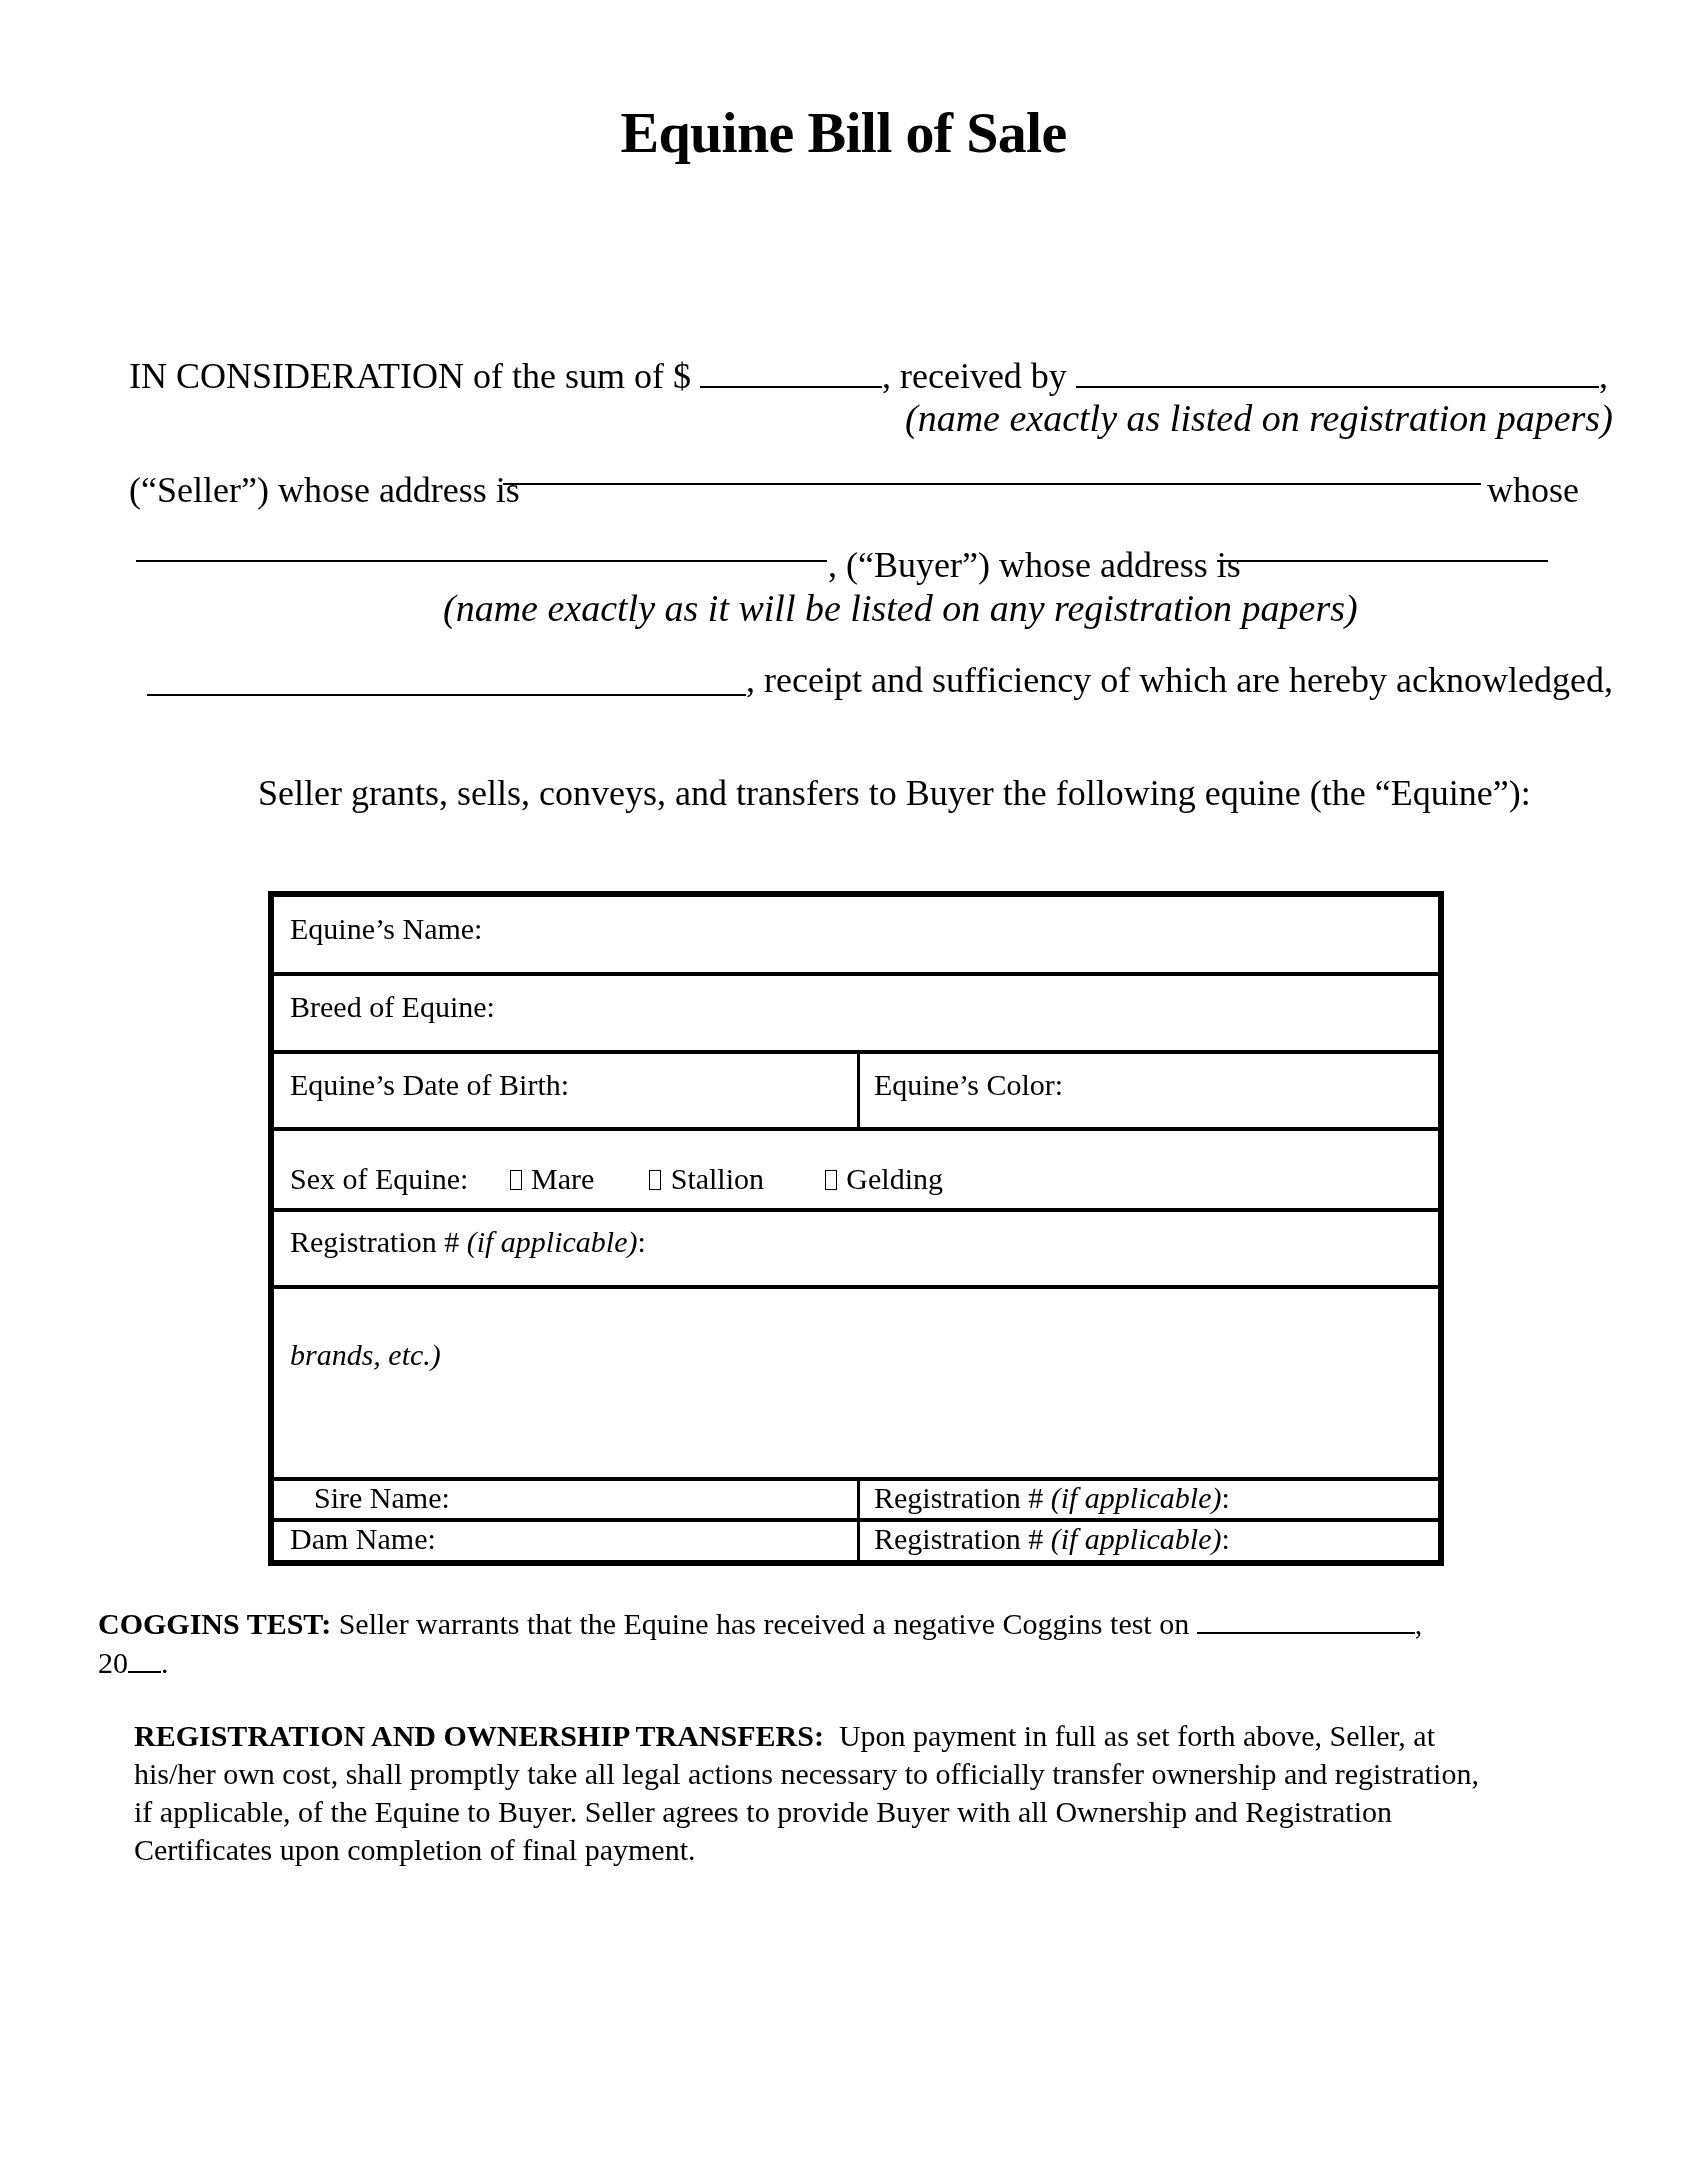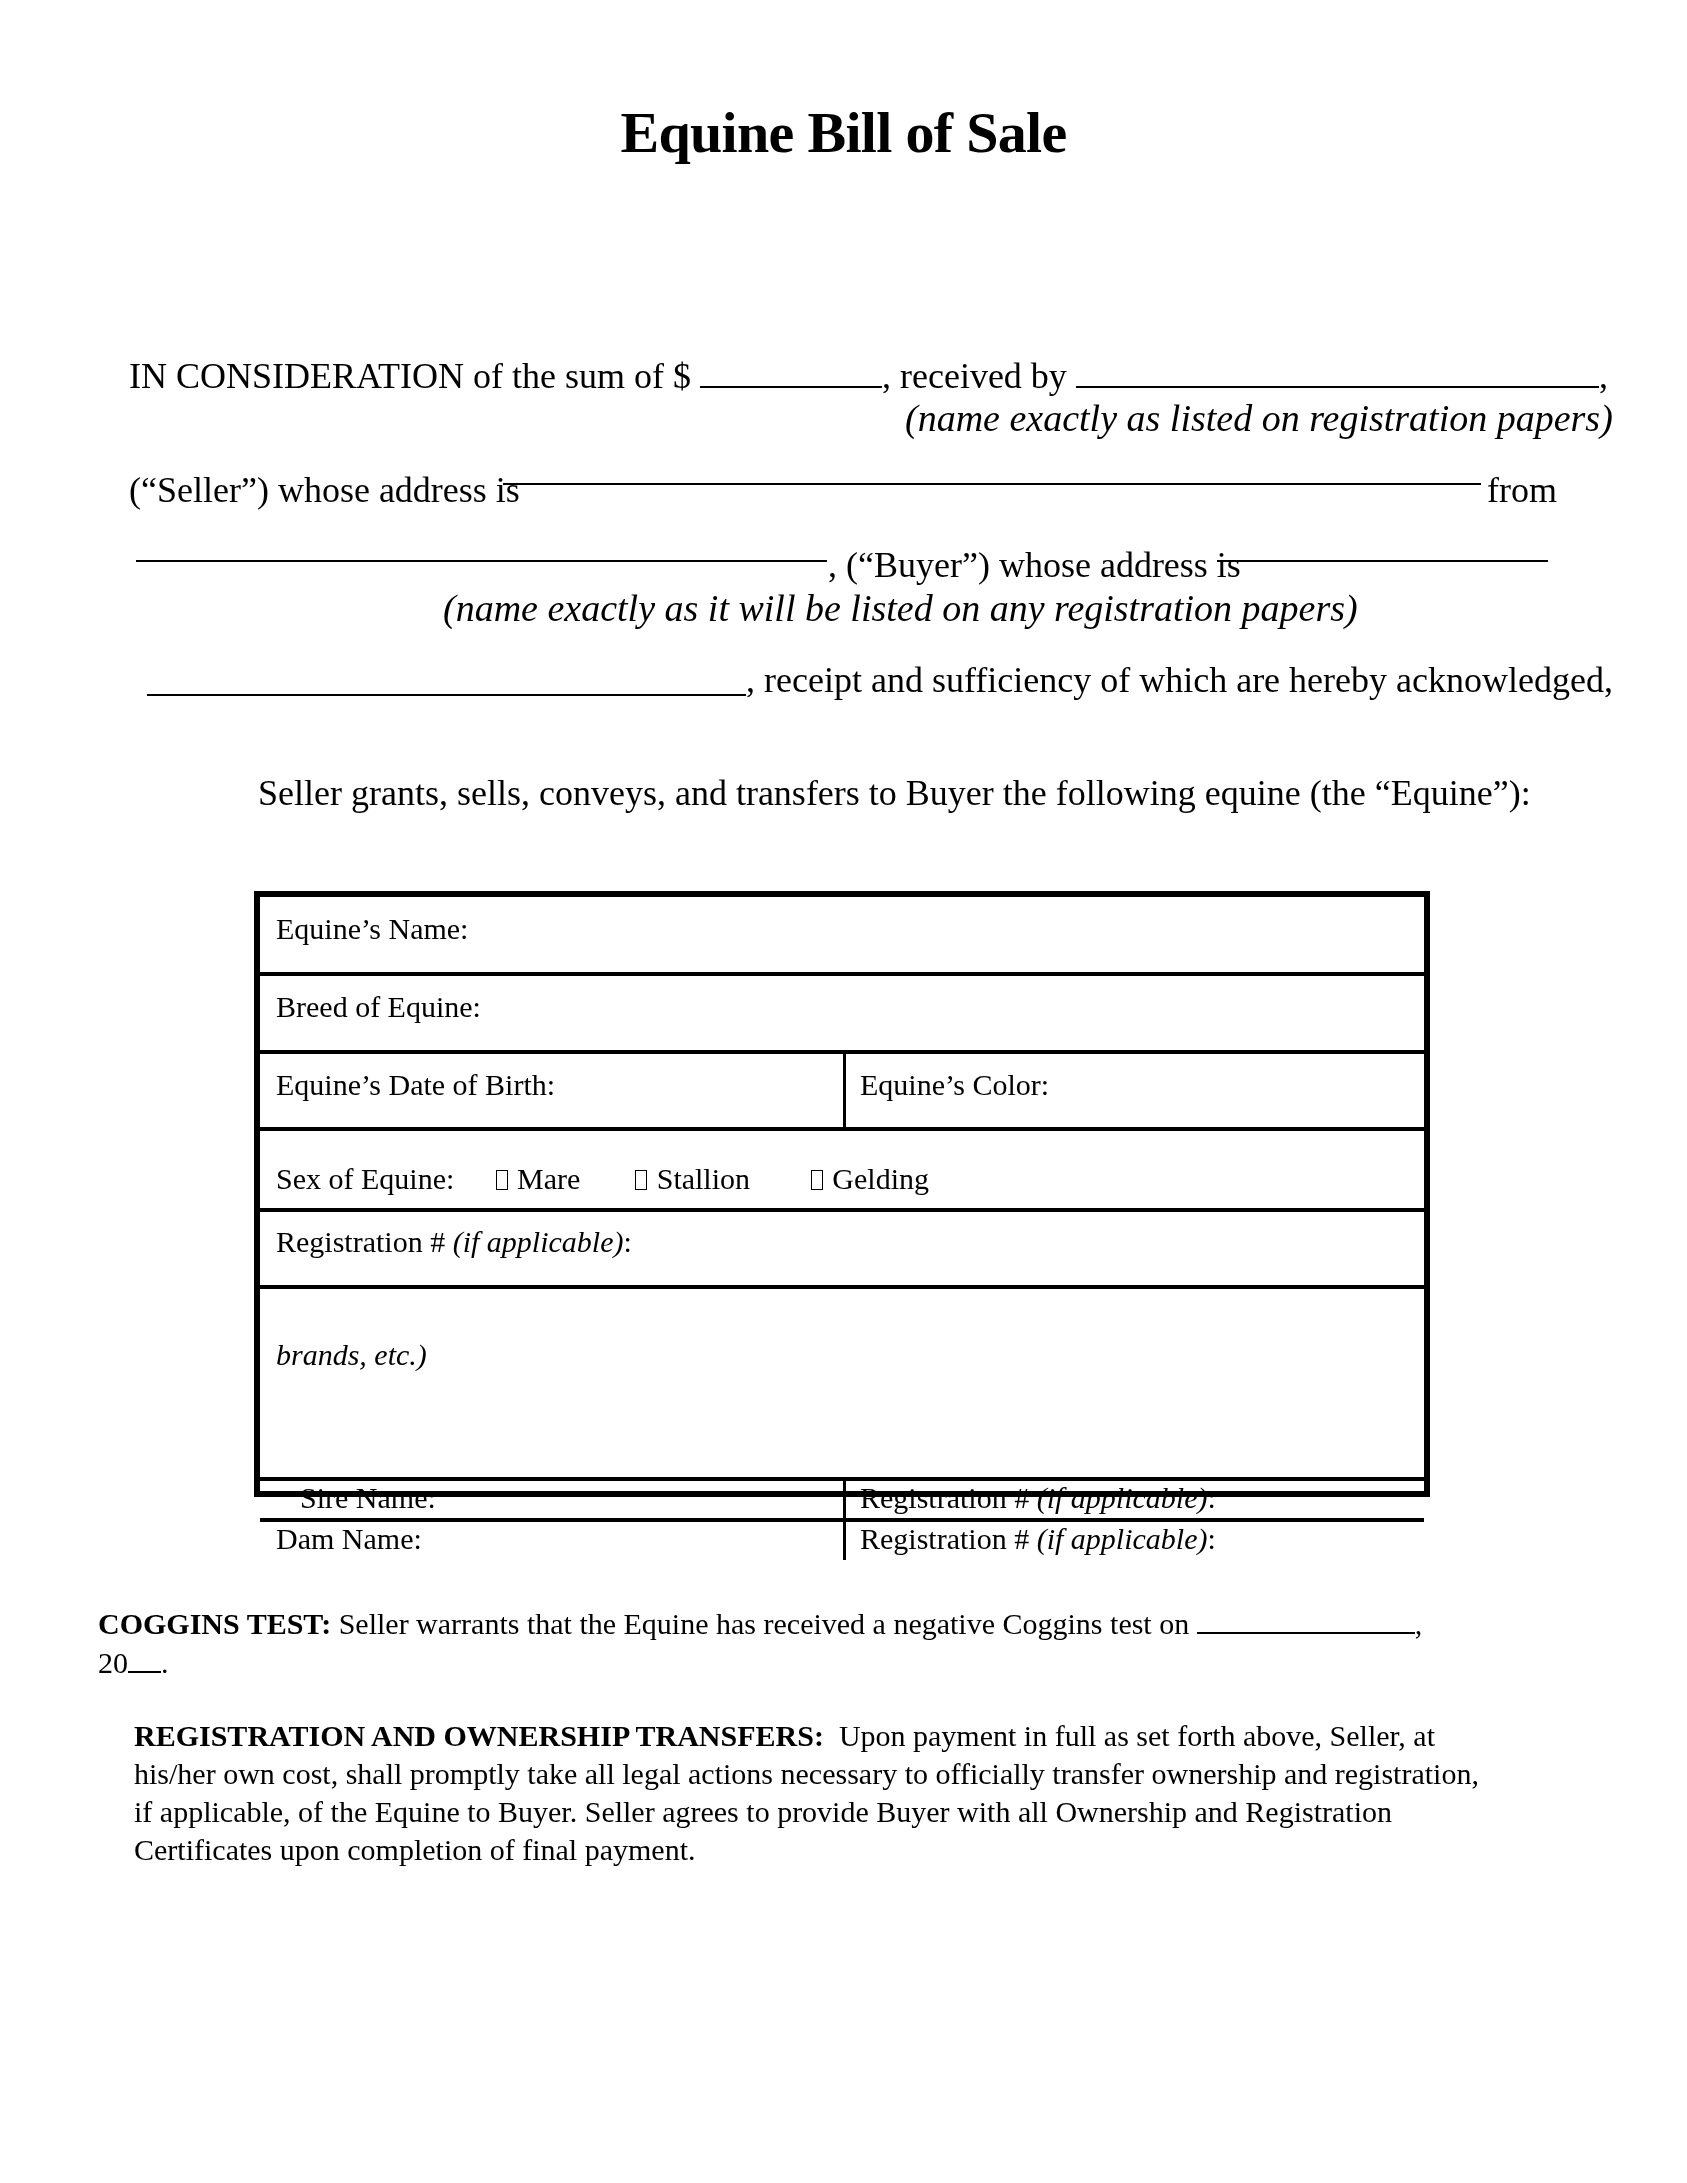--- a/index.html
+++ b/index.html
@@ -7,21 +7,21 @@
          font-family: "Liberation Serif", "DejaVu Serif", serif; color: #000; }
   .abs { position: absolute; white-space: nowrap; }
   .title { left: 0; width: 1687px; top: 99px; text-align: center;
            font-size: 58px; font-weight: bold; letter-spacing: -0.7px; }
   .t { font-size: 36px; line-height: 37px; }
   .it { font-style: italic; }
   .blank { display: inline-block; border-bottom: 2.6px solid #000; height: 28px; vertical-align: baseline; }
   .cap { font-size: 38px; font-style: italic; }
 
   
-  .tbl { position: absolute; left: 254px; top: 891px; width: 1176px; height: 606px;
+  .tbl { position: absolute; left: 268px; top: 891px; width: 1176px; height: 675px;
          border: 6.6px solid #000; box-sizing: border-box; }
   .hl { position: absolute; left: 0; right: 0; height: 4px; background: #000; }
   .vl { position: absolute; width: 2.6px; background: #000; }
   .cell { position: absolute; font-size: 30px; line-height: 37px; white-space: nowrap; }
   .cb { display: inline-block; width: 12px; height: 20px; border: 1px solid #000;
         vertical-align: -1.3px; box-sizing: border-box; margin-right: 9.3px; }
   .para { position: absolute; left: 98px; width: 1495px; font-size: 30px; line-height: 38px; }
   .para b { font-weight: bold; }
 </style>
 </head>
@@ -31,21 +31,21 @@
 
 <div class="abs t" style="left:129px; top:358px;">
   <span>IN CONSIDERATION of the sum of $</span>
   <span class="blank" style="width:182px;"></span><span>, received by</span>
   <span class="blank" style="width:523px;"></span><span>,</span>
 </div>
 <div class="abs cap" style="left:905px; top:396px;">(name exactly as listed on registration papers)</div>
 
 <div class="abs t" style="left:129px; top:472px;">(“Seller”) whose address is</div>
 <div class="abs" style="left:503px; top:480px; width:978px; height:2.6px; border-bottom:2.6px solid #000;"></div>
-<div class="abs t" style="left:1487px; top:472px;">from</div>
+<div class="abs t" style="left:1487px; top:472px;">whose</div>
 
 <div class="abs" style="left:136px; top:557px; width:691px; height:2.6px; border-bottom:2.6px solid #000;"></div>
 <div class="abs t" style="left:828px; top:547px;">, (“Buyer”) whose address is</div>
 <div class="abs" style="left:1217px; top:557px; width:331px; height:2.6px; border-bottom:2.6px solid #000;"></div>
 <div class="abs cap" style="left:443px; top:586px;">(name exactly as it will be listed on any registration papers)</div>
 
 <div class="abs" style="left:147px; top:691px; width:599px; height:2.6px; border-bottom:2.6px solid #000;"></div>
 <div class="abs t" style="left:746px; top:662px;">, receipt and sufficiency of which are hereby acknowledged,</div>
 
 <div class="abs t" style="left:258px; top:775px;">Seller grants, sells, conveys, and transfers to Buyer the following equine (the “Equine”):</div>

